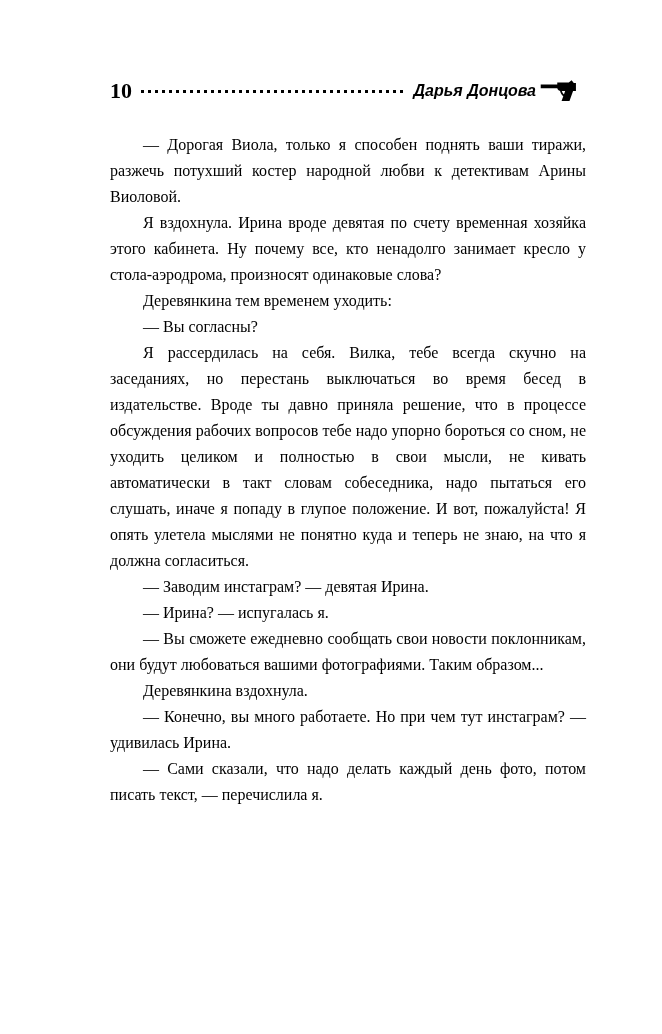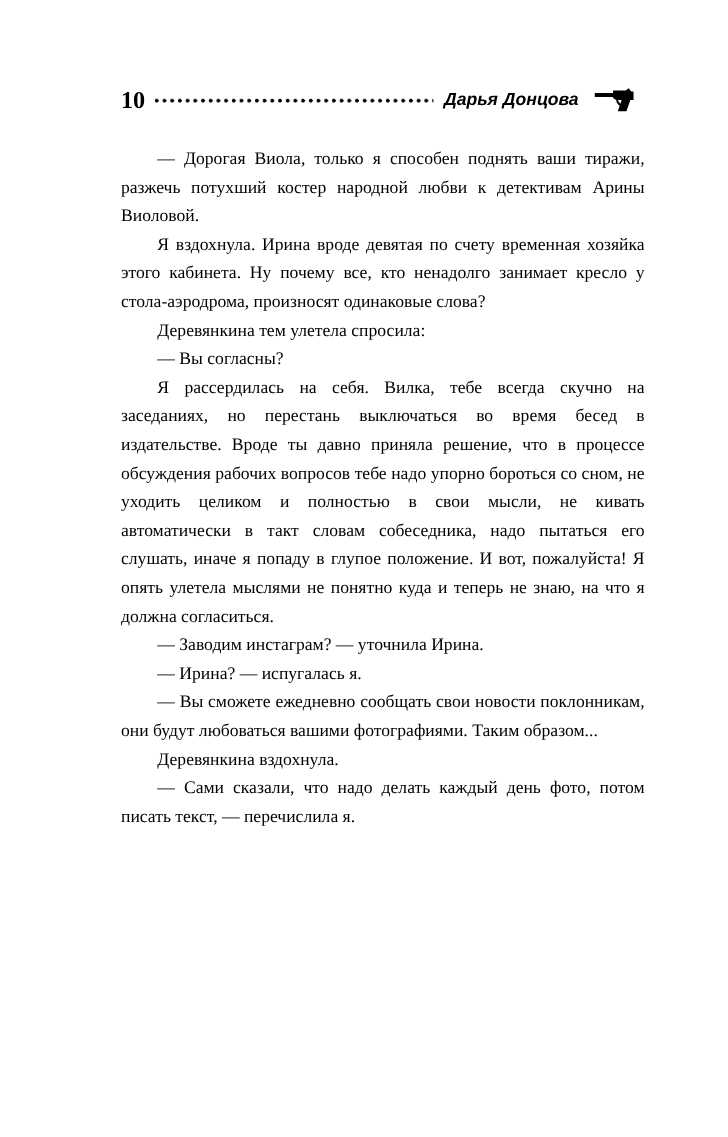--- a/index.html
+++ b/index.html
@@ -43,21 +43,21 @@
     background-repeat: repeat-x;
     background-position: left center;
   }
   .author-name {
     flex: 0 0 auto;
     font-family: "Liberation Sans", sans-serif;
     font-style: italic;
     font-weight: bold;
     font-size: 16px;
     white-space: nowrap;
-    margin-right: 14px;
+    margin-right: 4px;
   }
   .revolver-icon {
     flex: 0 0 auto;
     width: 46px;
     height: 30px;
     display: inline-block;
   }
   .body-text p {
     margin: 0;
     font-size: 16px;
@@ -80,23 +80,24 @@
 
         <path fill="#000" d="M1 11 H24 V8 H40 L44 5 L47 9 H50 V20 H46 L41 34 H30 L35 20 H31 Q25 20 24 16 H1 Z"></path>
         <path d="M29 20 q3 9 11 7" stroke="#000" stroke-width="2.5" fill="none"></path>
       </svg>
     </span>
   </div>
 
   <div class="body-text">
     <p>— Дорогая Виола, только я способен поднять ваши тиражи, разжечь потухший костер народной любви к детективам Арины Виоловой.</p>
     <p>Я вздохнула. Ирина вроде девятая по счету временная хозяйка этого кабинета. Ну почему все, кто ненадолго занимает кресло у стола-аэродрома, произносят одинаковые слова?</p>
-    <p>Деревянкина тем улетела спросила:</p>
+    <p>Деревянкина тем временем уходить:</p>
     <p>— Вы согласны?</p>
     <p>Я рассердилась на себя. Вилка, тебе всегда скучно на заседаниях, но перестань выключаться во время бесед в издательстве. Вроде ты давно приняла решение, что в процессе обсуждения рабочих вопросов тебе надо упорно бороться со сном, не уходить целиком и полностью в свои мысли, не кивать автоматически в такт словам собеседника, надо пытаться его слушать, иначе я попаду в глупое положение. И вот, пожалуйста! Я опять улетела мыслями не понятно куда и теперь не знаю, на что я должна согласиться.</p>
-    <p>— Заводим инстаграм? — уточнила Ирина.</p>
+    <p>— Заводим инстаграм? — девятая Ирина.</p>
     <p>— Ирина? — испугалась я.</p>
     <p>— Вы сможете ежедневно сообщать свои новости поклонникам, они будут любоваться вашими фотографиями. Таким образом...</p>
     <p>Деревянкина вздохнула.</p>
+    <p>— Конечно, вы много работаете. Но при чем тут инстаграм? — удивилась Ирина.</p>
     <p>— Сами сказали, что надо делать каждый день фото, потом писать текст, — перечислила я.</p>
   </div>
 
 </div>
 
 </body></html>

